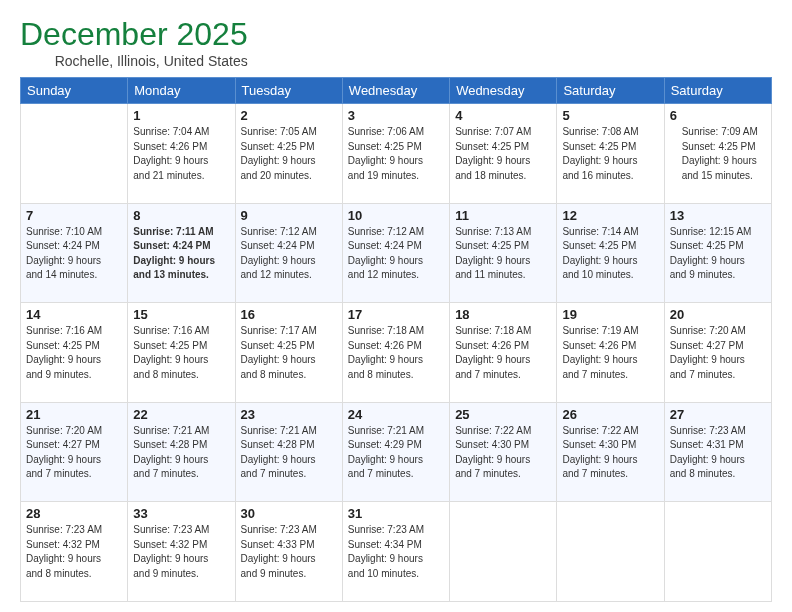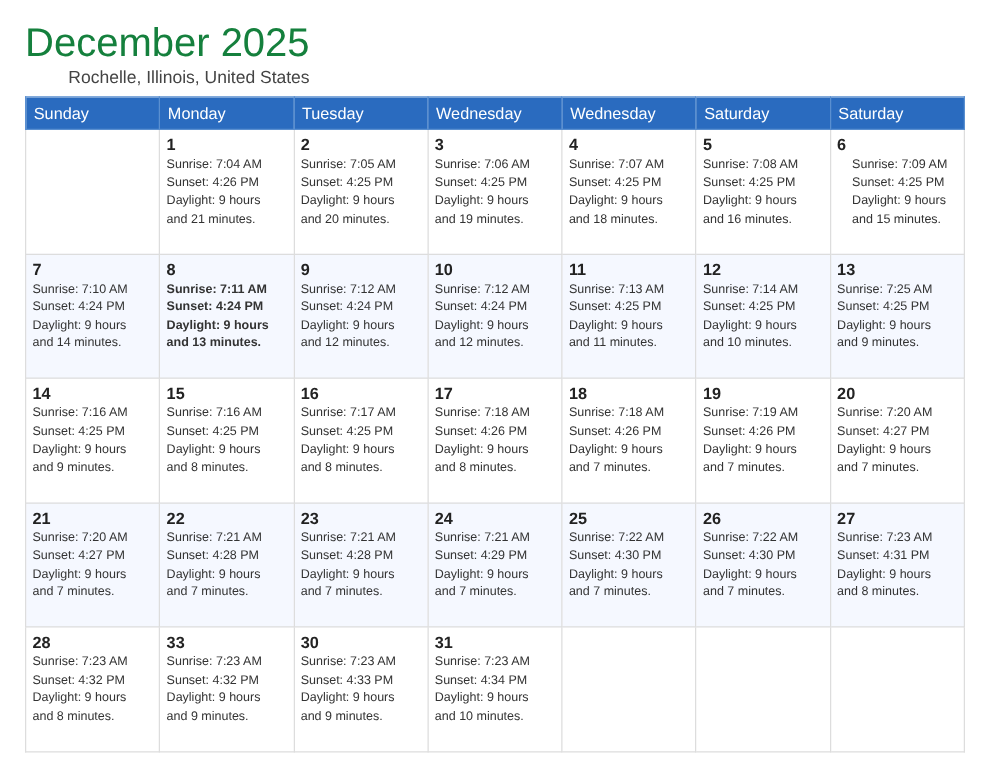--- a/index.html
+++ b/index.html
@@ -203,21 +203,21 @@
           </td>
           <td>
             <span class="day-num">12</span>
             <div class="day-info" style="white-space: pre-line;">Sunrise: 7:14 AM
 Sunset: 4:25 PM
 Daylight: 9 hours
 and 10 minutes.</div>
           </td>
           <td>
             <span class="day-num">13</span>
-            <div class="day-info" style="white-space: pre-line;">Sunrise: 7:25 AM
+            <div class="day-info" style="white-space: pre-line;">Sunrise: 12:15 AM
 Sunset: 4:25 PM
 Daylight: 9 hours
 and 9 minutes.</div>
           </td>
         </tr>
         <tr>
           <td>
             <span class="day-num">14</span>
             <div class="day-info" style="white-space: pre-line;">Sunrise: 7:16 AM
 Sunset: 4:25 PM

